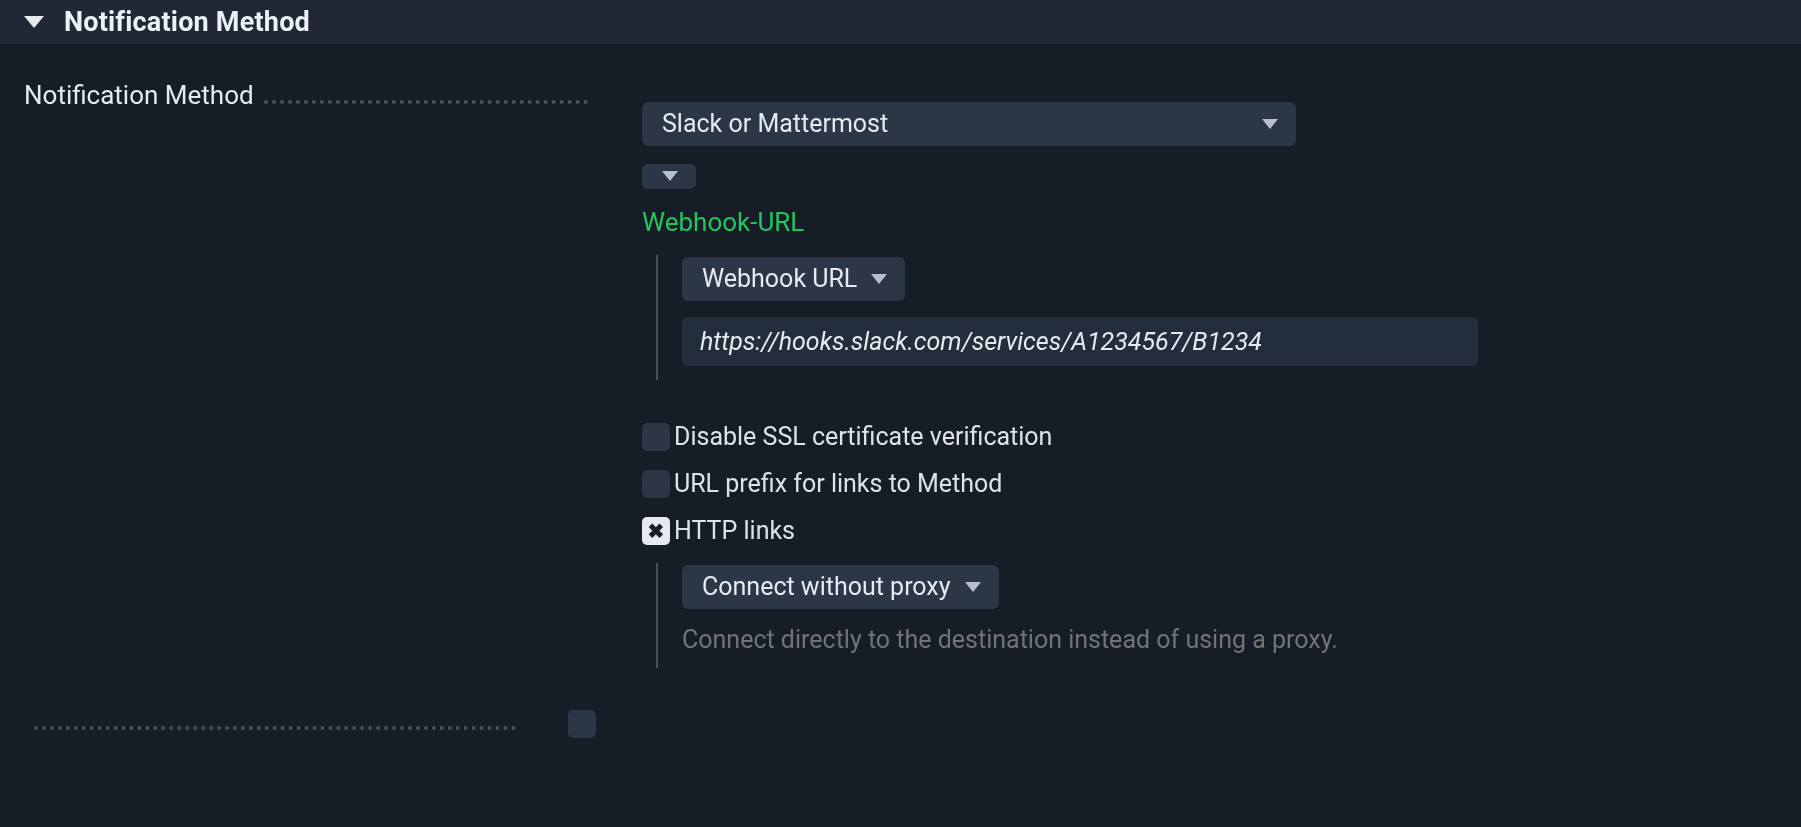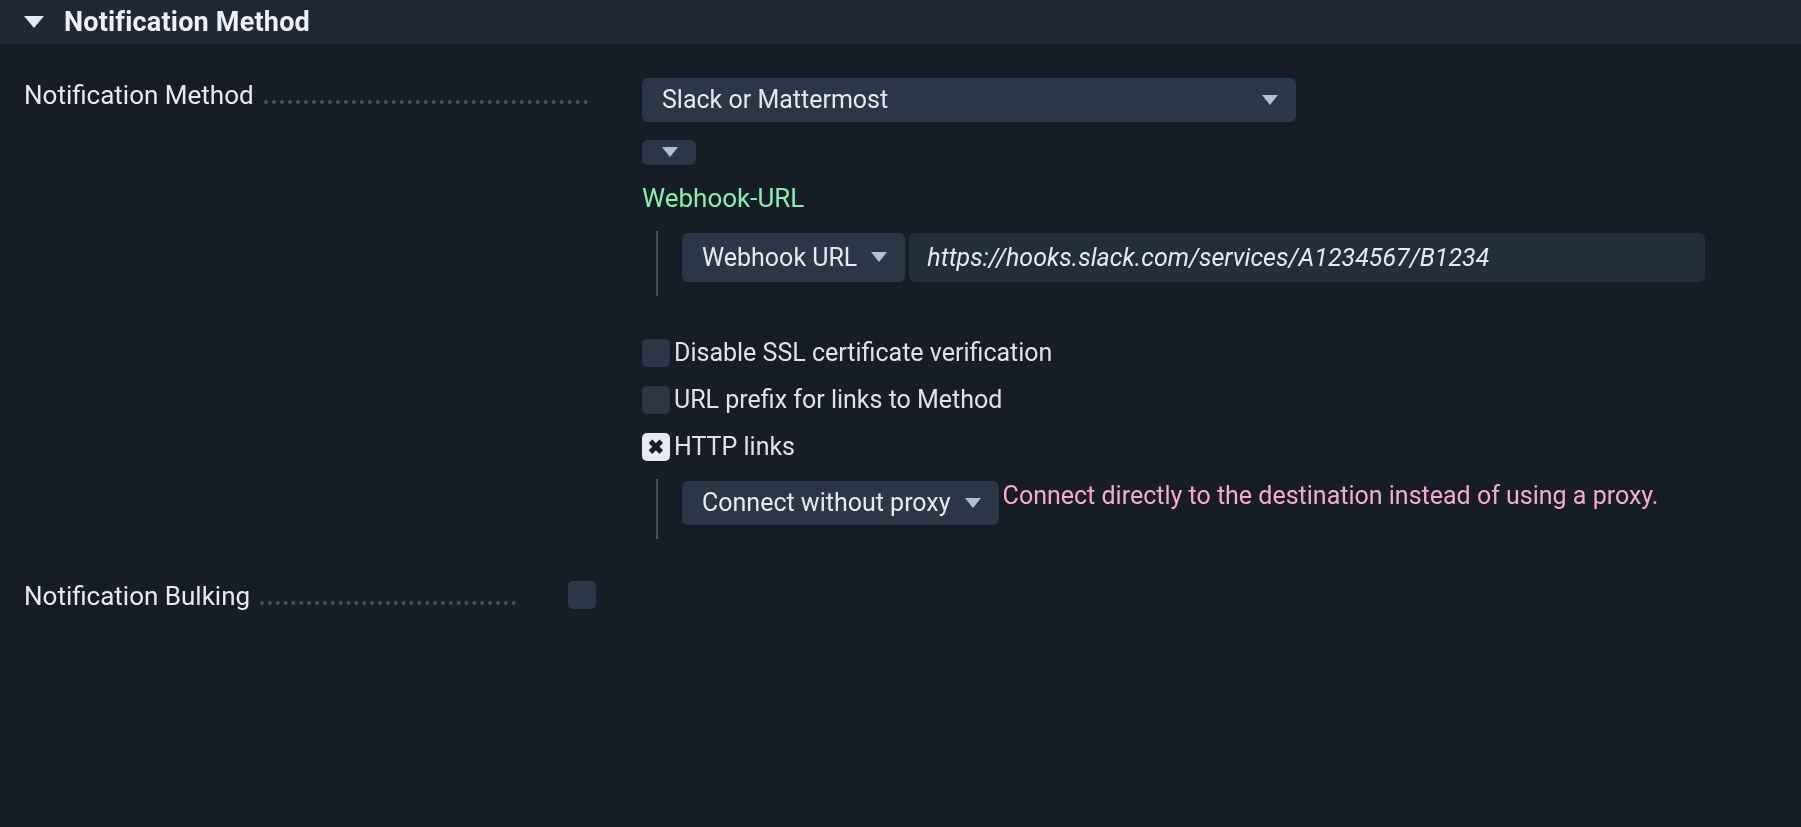--- a/index.html
+++ b/index.html
@@ -73,40 +73,40 @@
     background: #2b3647;
     border-radius: 6px;
     padding: 7px 18px 8px 20px;
     display: inline-flex;
     align-items: center;
     gap: 14px;
     color: #e6eaef;
     width: fit-content;
     cursor: pointer;
   }
-  .dropdown.primary { width: 616px; justify-content: space-between; }
+  .dropdown.primary { width: 616px; justify-content: space-between; margin-top: 24px; }
   .chevron-down {
     width: 0; height: 0;
     border-left: 8px solid transparent;
     border-right: 8px solid transparent;
     border-top: 10px solid #b6c0cd;
   }
 
   .subhead {
     font-size: 26px;
-    color: #86efac;
+    color: #22c55e;
   }
 
   .indent-block {
     border-left: 2px solid #47505f;
     margin-left: 14px;
     padding-left: 24px;
     display: flex;
-    flex-direction: row;
-    gap: 4px;
+    flex-direction: column;
+    gap: 16px;
     padding-top: 2px;
     padding-bottom: 14px;
   }
 
   .text-input {
     background: #232e3c;
     border: none;
     border-radius: 6px;
     padding: 10px 18px;
     color: #e6eaef;
@@ -131,21 +131,21 @@
   .checkbox { background: #2b3647; }
   .checkbox-checked { background: #e6eaef; }
   .x-icon {
     color: #171d27;
     font-weight: 900;
     font-size: 20px;
     line-height: 1;
   }
 
   .proxy-desc {
-    color: #f9a8d4;
+    color: #737373;
     font-size: 25px;
   }
 
   .spacer-small { height: 6px; }
 
   .bulking-row { margin-top: 42px; }
   .bulking-label-col {
     width: 498px;
     display: flex;
     align-items: baseline;
@@ -216,21 +216,20 @@
           <span class="chevron-down"></span>
         </div>
         <div class="proxy-desc">Connect directly to the destination instead of using a proxy.</div>
       </div>
 
     </div>
   </div>
 
   <div class="form-row bulking-row">
     <div class="bulking-label-col">
-      <span class="label-text">Notification Bulking</span>
       <span class="dots"></span>
     </div>
     <div class="bulking-check-wrap">
       <div class="checkbox"></div>
     </div>
   </div>
 
 </div>
 
 </body></html>

